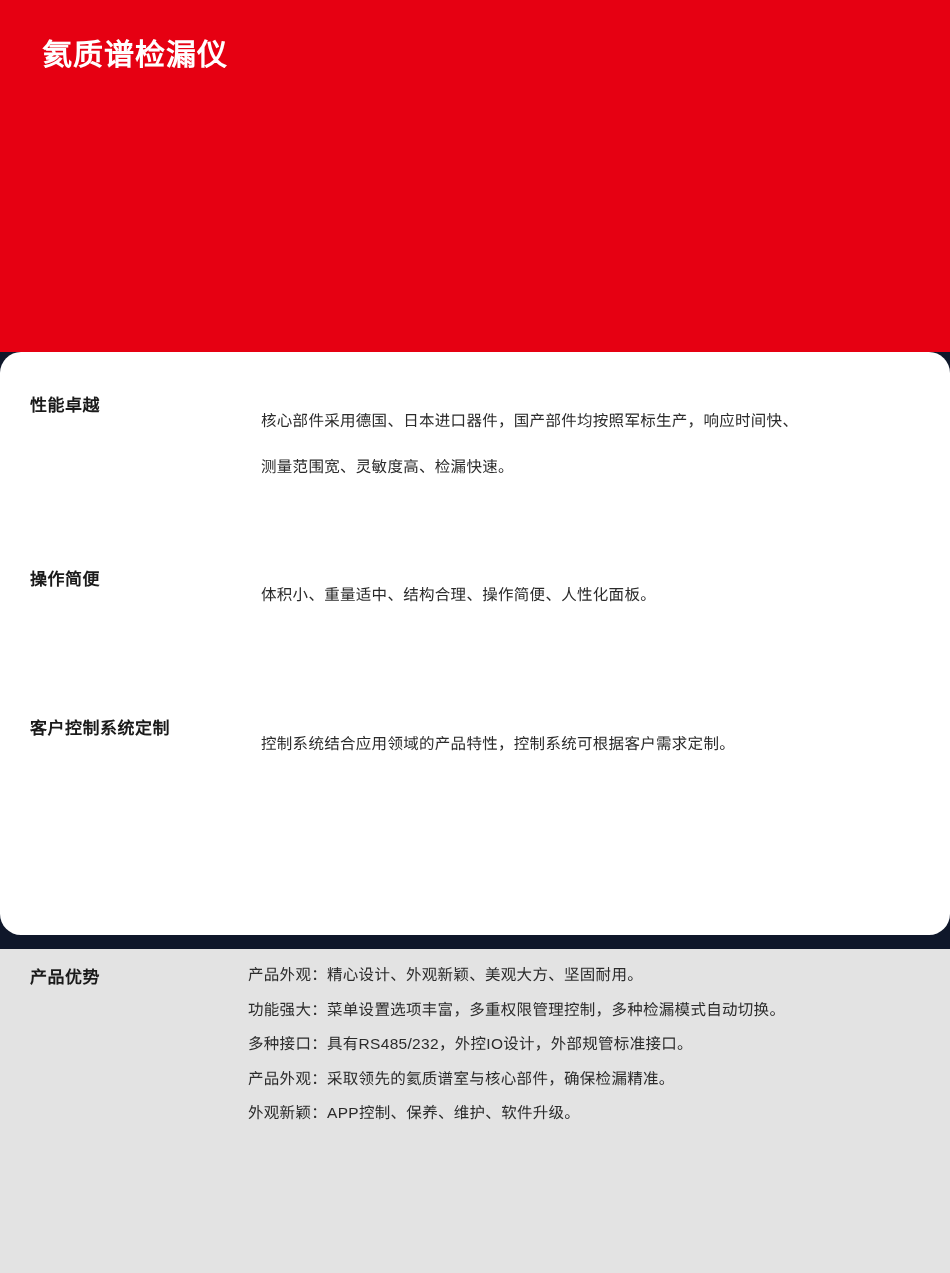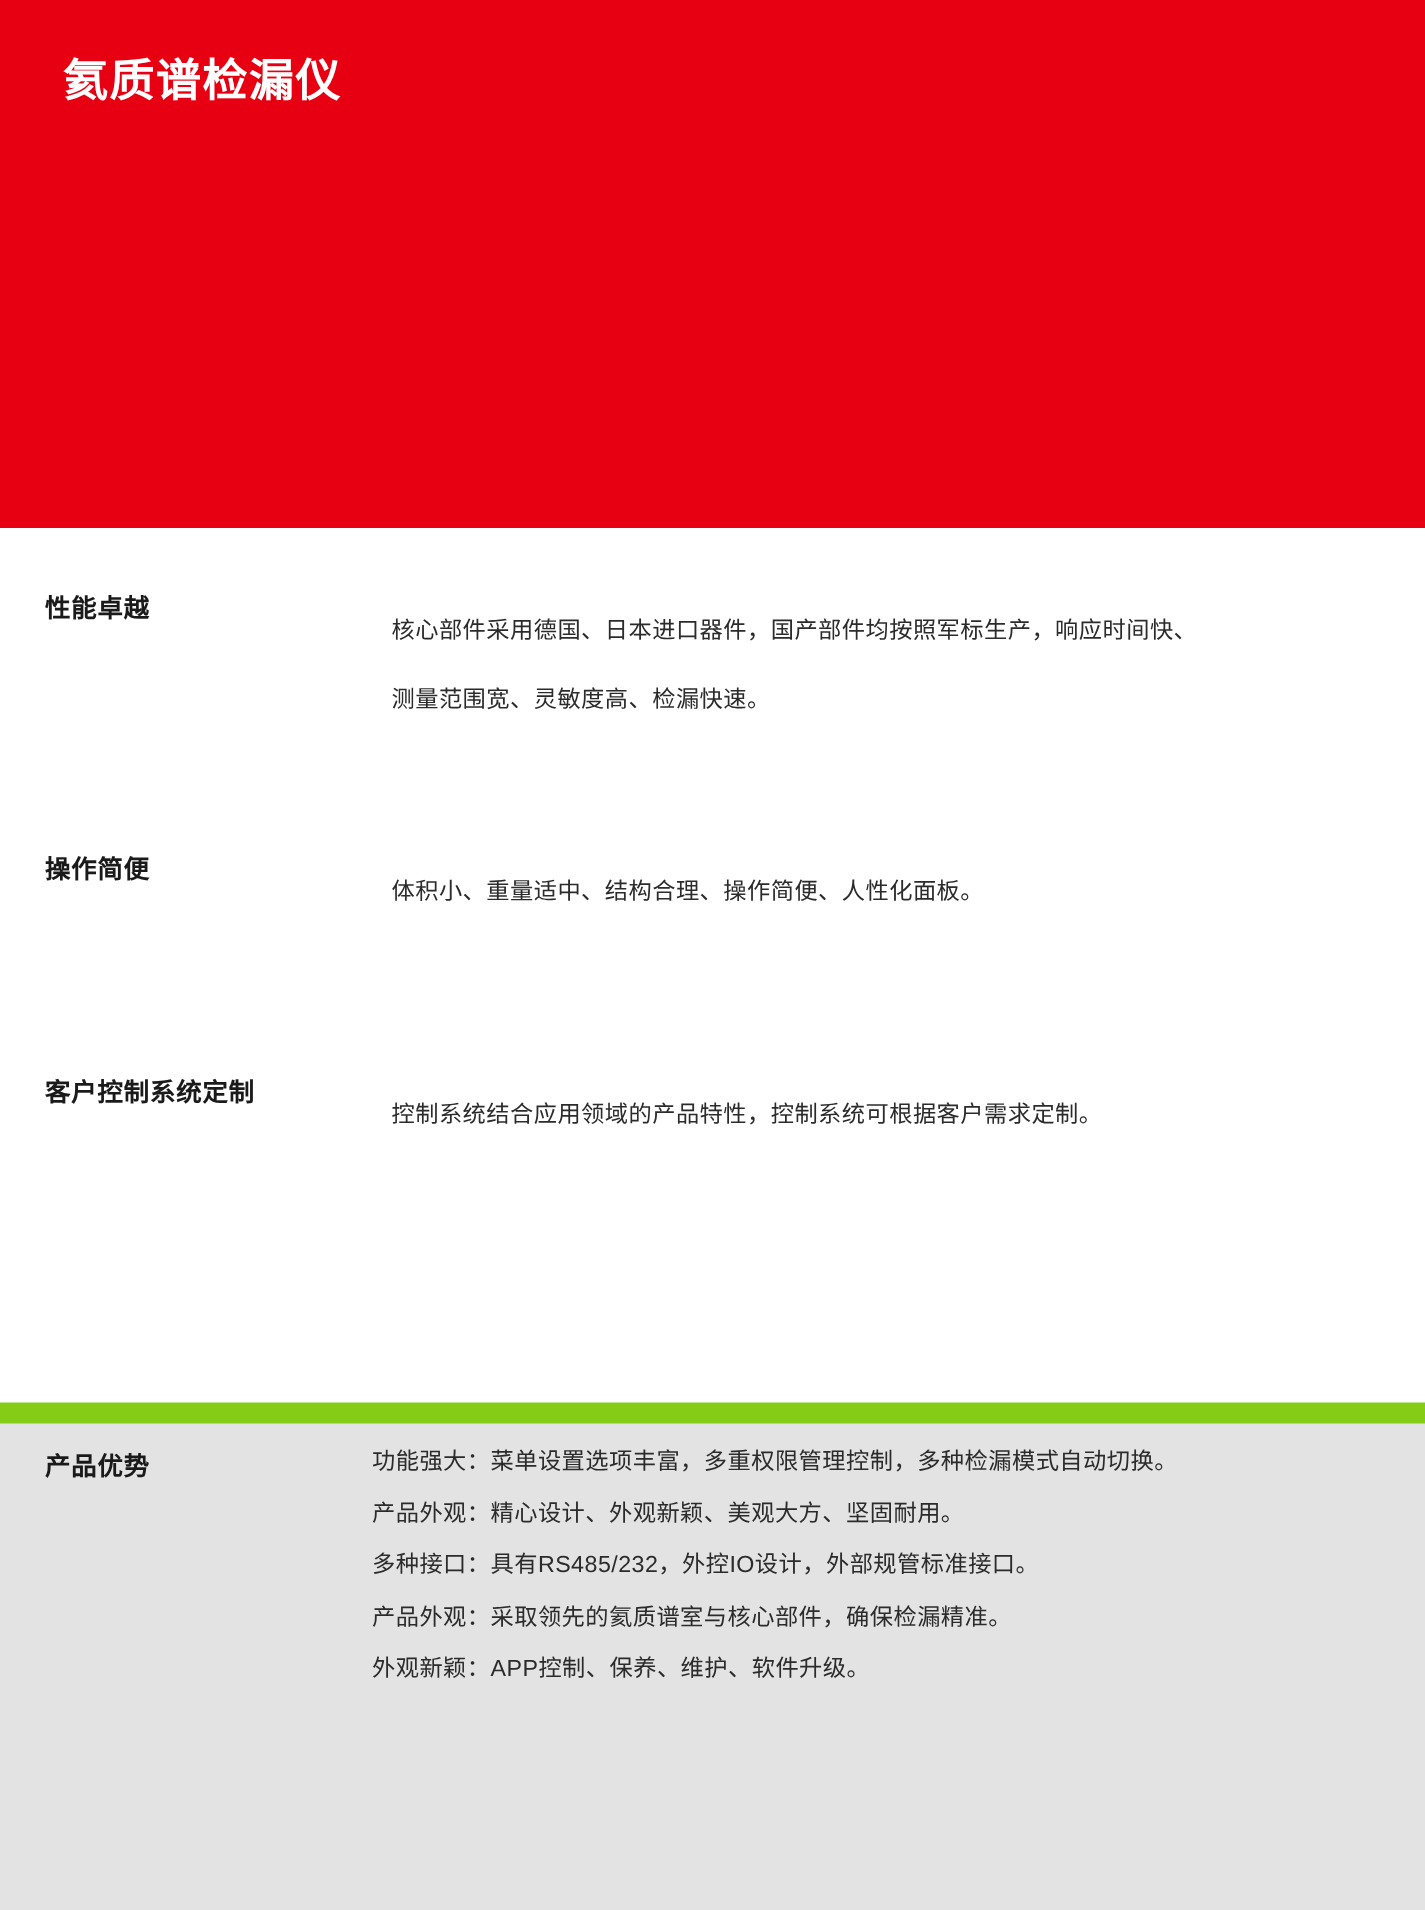--- a/index.html
+++ b/index.html
@@ -12,21 +12,21 @@
     height: 1273px;
     font-family: "Liberation Sans", "DejaVu Sans", sans-serif;
     color: #1a1a1a;
     overflow: hidden;
   }
 
   .page {
     position: relative;
     width: 950px;
     height: 1170px;
-    background: #84cc16;
+    background: #0f172a;
   }
 
   
   .hero {
     position: absolute;
     left: 0;
     top: 0;
     width: 950px;
     height: 352px;
     background: #e60012;
@@ -53,20 +53,21 @@
   }
 
   
   .features {
     position: absolute;
     left: 0;
     top: 352px;
     width: 950px;
     height: 583px;
     background: #ffffff;
+    border-radius: 21px;
   }
   .feature-row {
     position: absolute;
     left: 0;
     width: 950px;
   }
   .feature-row.r1 { top: 40px; }
   .feature-row.r2 { top: 214px; }
   .feature-row.r3 { top: 363px; }
 
@@ -171,30 +172,30 @@
       </div>
     </div>
 
   </div>
 
   <div class="advantages">
     <div class="adv-label">产品优势</div>
     <div class="adv-list">
 
       <div class="adv-item">
+        <span class="adv-item-title">产品外观：</span>
+        <span class="adv-item-text">精心设计、外观新颖、美观大方、坚固耐用。</span>
+      </div>
+
+      <div class="adv-item">
         <span class="adv-item-title">功能强大：</span>
         <span class="adv-item-text">菜单设置选项丰富，多重权限管理控制，多种检漏模式自动切换。</span>
       </div>
 
       <div class="adv-item">
-        <span class="adv-item-title">产品外观：</span>
-        <span class="adv-item-text">精心设计、外观新颖、美观大方、坚固耐用。</span>
-      </div>
-
-      <div class="adv-item">
         <span class="adv-item-title">多种接口：</span>
         <span class="adv-item-text">具有RS485/232，外控IO设计，外部规管标准接口。</span>
       </div>
 
 
       <div class="adv-item">
         <span class="adv-item-title">产品外观：</span>
         <span class="adv-item-text">采取领先的氦质谱室与核心部件，确保检漏精准。</span>
       </div>
 

